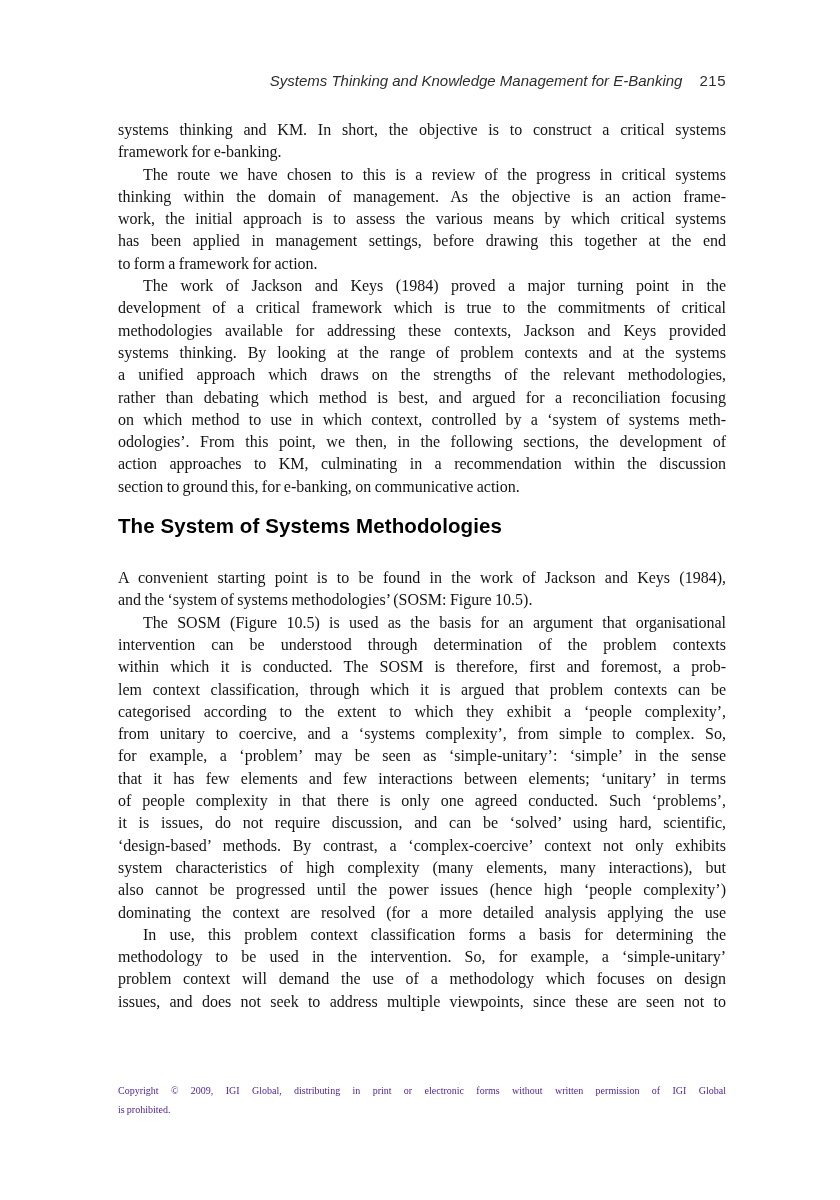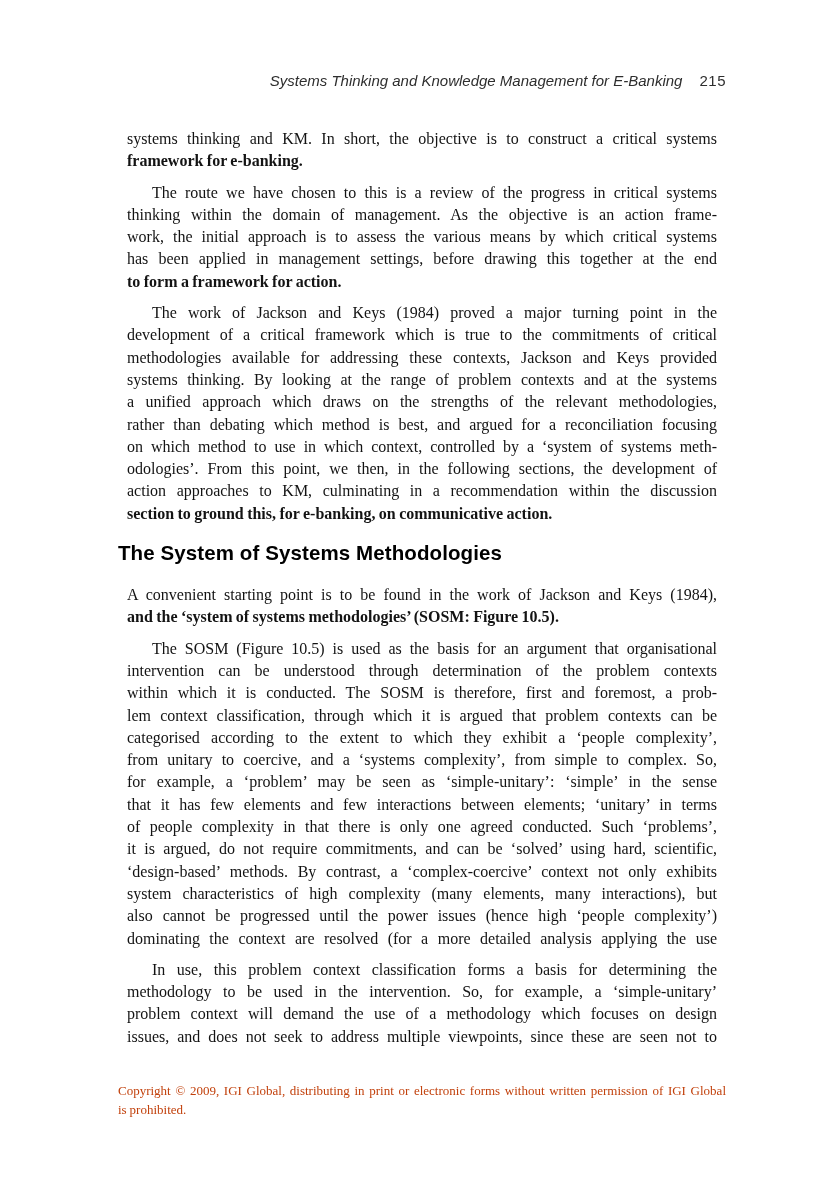--- a/index.html
+++ b/index.html
@@ -24,45 +24,45 @@
   }
   .rh-title { font-style: italic; }
   .rh-num { font-style: normal; margin-left: 17px; letter-spacing: 0.5px; }
   .body-text {
     position: absolute;
     top: 119px; left: 118px; width: 608px;
     font-size: 16px;
     line-height: 22.3px;
     color: #131313;
   }
-  .para { margin: 9px; padding: 0; }
+  .para { margin: 0; padding: 0; }
   .tl {
     height: 22.3px;
     text-align: justify;
     text-align-last: justify;
     word-spacing: -0.6px;
   }
-  .tl.last { text-align-last: left; font-weight: bold; }
+  .tl.last { text-align-last: left; }
   .tl.indent { text-indent: 25px; }
   .em { }
   .section-heading {
     font-family: "Liberation Sans", sans-serif;
     font-weight: bold;
     font-size: 20.5px;
     line-height: 26px;
     color: #000000;
-    margin: 15px 0 18px 0;
+    margin: 15px 0 28px 0;
     letter-spacing: 0.1px;
   }
   .copyright-footer {
     position: absolute;
     top: 1081px; left: 118px; width: 608px;
-    font-size: 13px;
+    font-size: 10px;
     line-height: 19px;
-    color: #c2410c;
+    color: #4c1d95;
   }
   .f-line { text-align: justify; text-align-last: justify; word-spacing: -0.3px; }
   .f-line.last { text-align-last: left; }
 </style>
 </head>
 <body>
 
 <div class="page">
 
   <div class="running-header">
@@ -107,21 +107,21 @@
     <div class="para">
       <div class="tl indent">The SOSM (Figure 10.5) is used as the basis for an argument that organisational</div>
       <div class="tl">intervention can be understood through determination of the problem contexts</div>
       <div class="tl">within which it is conducted. The SOSM is therefore, first and foremost, a prob-</div>
       <div class="tl">lem context classification, through which it is argued that problem contexts can be</div>
       <div class="tl">categorised according to the extent to which they exhibit a ‘people complexity’,</div>
       <div class="tl">from unitary to coercive, and a ‘systems complexity’, from simple to complex. So,</div>
       <div class="tl">for example, a ‘problem’ may be seen as ‘simple-unitary’: ‘simple’ in the sense</div>
       <div class="tl">that it has few elements and few interactions between elements; ‘unitary’ in terms</div>
       <div class="tl">of people complexity in that there is only one agreed conducted. Such ‘problems’,</div>
-      <div class="tl">it is argued, do not require commitments, and can be ‘solved’ using hard, scientific,</div>
+      <div class="tl">it is issues, do not require discussion, and can be ‘solved’ using hard, scientific,</div>
       <div class="tl">‘design-based’ methods. By contrast, a ‘complex-coercive’ context not only exhibits</div>
       <div class="tl">system characteristics of high complexity (many elements, many interactions), but</div>
       <div class="tl">also cannot be progressed until the power issues (hence high ‘people complexity’)</div>
       <div class="tl">dominating the context are resolved (for a more detailed analysis applying the use</div>
     </div>
 
     <div class="para">
       <div class="tl indent">In use, this problem context classification forms a basis for determining the</div>
       <div class="tl">methodology to be used in the intervention. So, for example, a ‘simple-unitary’</div>
       <div class="tl">problem context will demand the use of a methodology which focuses on design</div>

